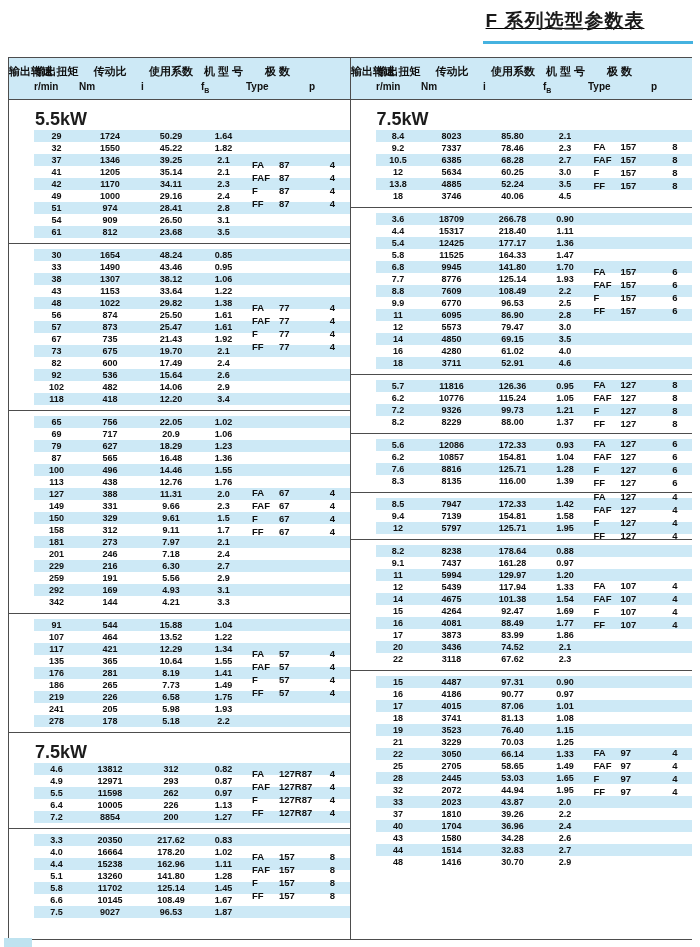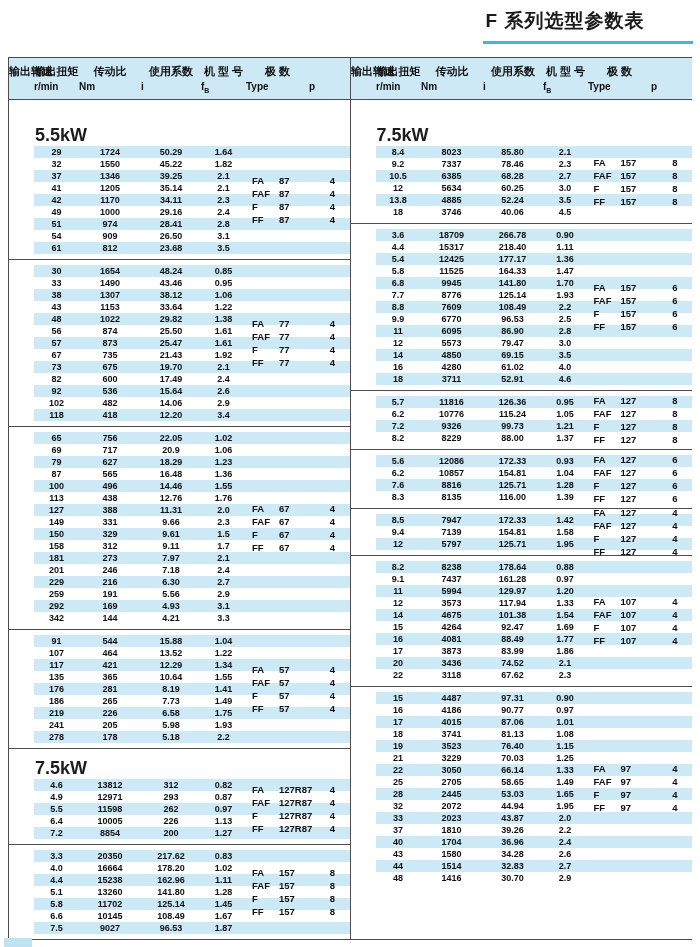--- a/index.html
+++ b/index.html
@@ -1,40 +1,40 @@
 <!DOCTYPE html>
 <html style="--accent: #45b2e0; --band: #cde9f6; --stripe: #cde9f6; --decor: #bfe3f0; --paper: #ffffff;"><head>
 <meta charset="utf-8">
 <style>
   * { margin:0; padding:0; box-sizing:border-box; }
   html,body { width:700px; height:947px; }
   body { font-family:"Liberation Sans","DejaVu Sans",sans-serif; background:#ffffff; }
   .page { position:relative; width:700px; height:947px; background:var(--paper,#fff); overflow:hidden; }
 
   
-  .title-wrap { position:absolute; top:8px; right:5px; width:260px; text-align:center; }
+  .title-wrap { position:absolute; top:8px; right:5px; width:260px; text-align:center;text-decoration:underline; }
   .page-title { font-size:19px; font-weight:bold; color:#1a1a1a; letter-spacing:1px; white-space:nowrap; }
   .title-underline { margin-top:7px; height:3px; background:var(--accent); width:210px; margin-left:auto; margin-right:2px; }
 
   
   .table { position:absolute; left:8px; top:57px; width:684px; height:883px;
            border-left:1px solid #4d4d4d; border-bottom:1px solid #4d4d4d; }
   .thead { display:flex; height:43px; background:var(--band); border-top:1px solid #4d4d4d; border-bottom:1px solid #4d4d4d; }
   .tbody { display:flex; height:839px; }
   .hgroup, .bgroup { width:342px; }
   .hgroup:first-child, .bgroup:first-child { border-right:1px solid #4d4d4d; }
 
   
   .hgroup { display:grid; grid-template-columns:25px 45px 62px 60px 45px 63px 42px; align-content:center; row-gap:2px; }
   .hcell { grid-row:1; text-align:center; font-size:11px; font-weight:bold; color:#111; white-space:nowrap; }
   .hunit { grid-row:2; text-align:left; font-size:10px; font-weight:bold; color:#111; }
   sub { font-size:7px; }
 
   
-  .bgroup { padding-top:16px; }
+  .bgroup { padding-top:0; }
   .sec-title { font-size:18px; font-weight:bold; color:#1c1c1c; margin:8px 0 0 26px; height:22px; line-height:22px; }
   .block { position:relative; }
   .hr { height:1px; background:#4d4d4d; margin:5px 0; }
   .row { display:grid; grid-template-columns:45px 62px 60px 45px; margin-left:25px; height:12px; line-height:12px; }
   .row span { text-align:center; font-size:9px; font-weight:bold; color:#101010; }
   .rows .row:nth-child(odd) { background:var(--stripe); }
   .models { position:absolute; left:243px; right:0; top:50%; transform:translateY(-50%); }
   .mline { display:flex; height:13px; line-height:13px; font-size:9.5px; font-weight:bold; color:#101010;justify-content:flex-end; }
   .m-prefix { width:27px; }
   .m-size { flex:1; }
@@ -939,21 +939,21 @@
                 <span>0.97</span>
               </div>
               <div class="row">
                 <span>11</span>
                 <span>5994</span>
                 <span>129.97</span>
                 <span>1.20</span>
               </div>
               <div class="row">
                 <span>12</span>
-                <span>3573</span>
+                <span>5439</span>
                 <span>117.94</span>
                 <span>1.33</span>
               </div>
               <div class="row">
                 <span>14</span>
                 <span>4675</span>
                 <span>101.38</span>
                 <span>1.54</span>
               </div>
               <div class="row">

